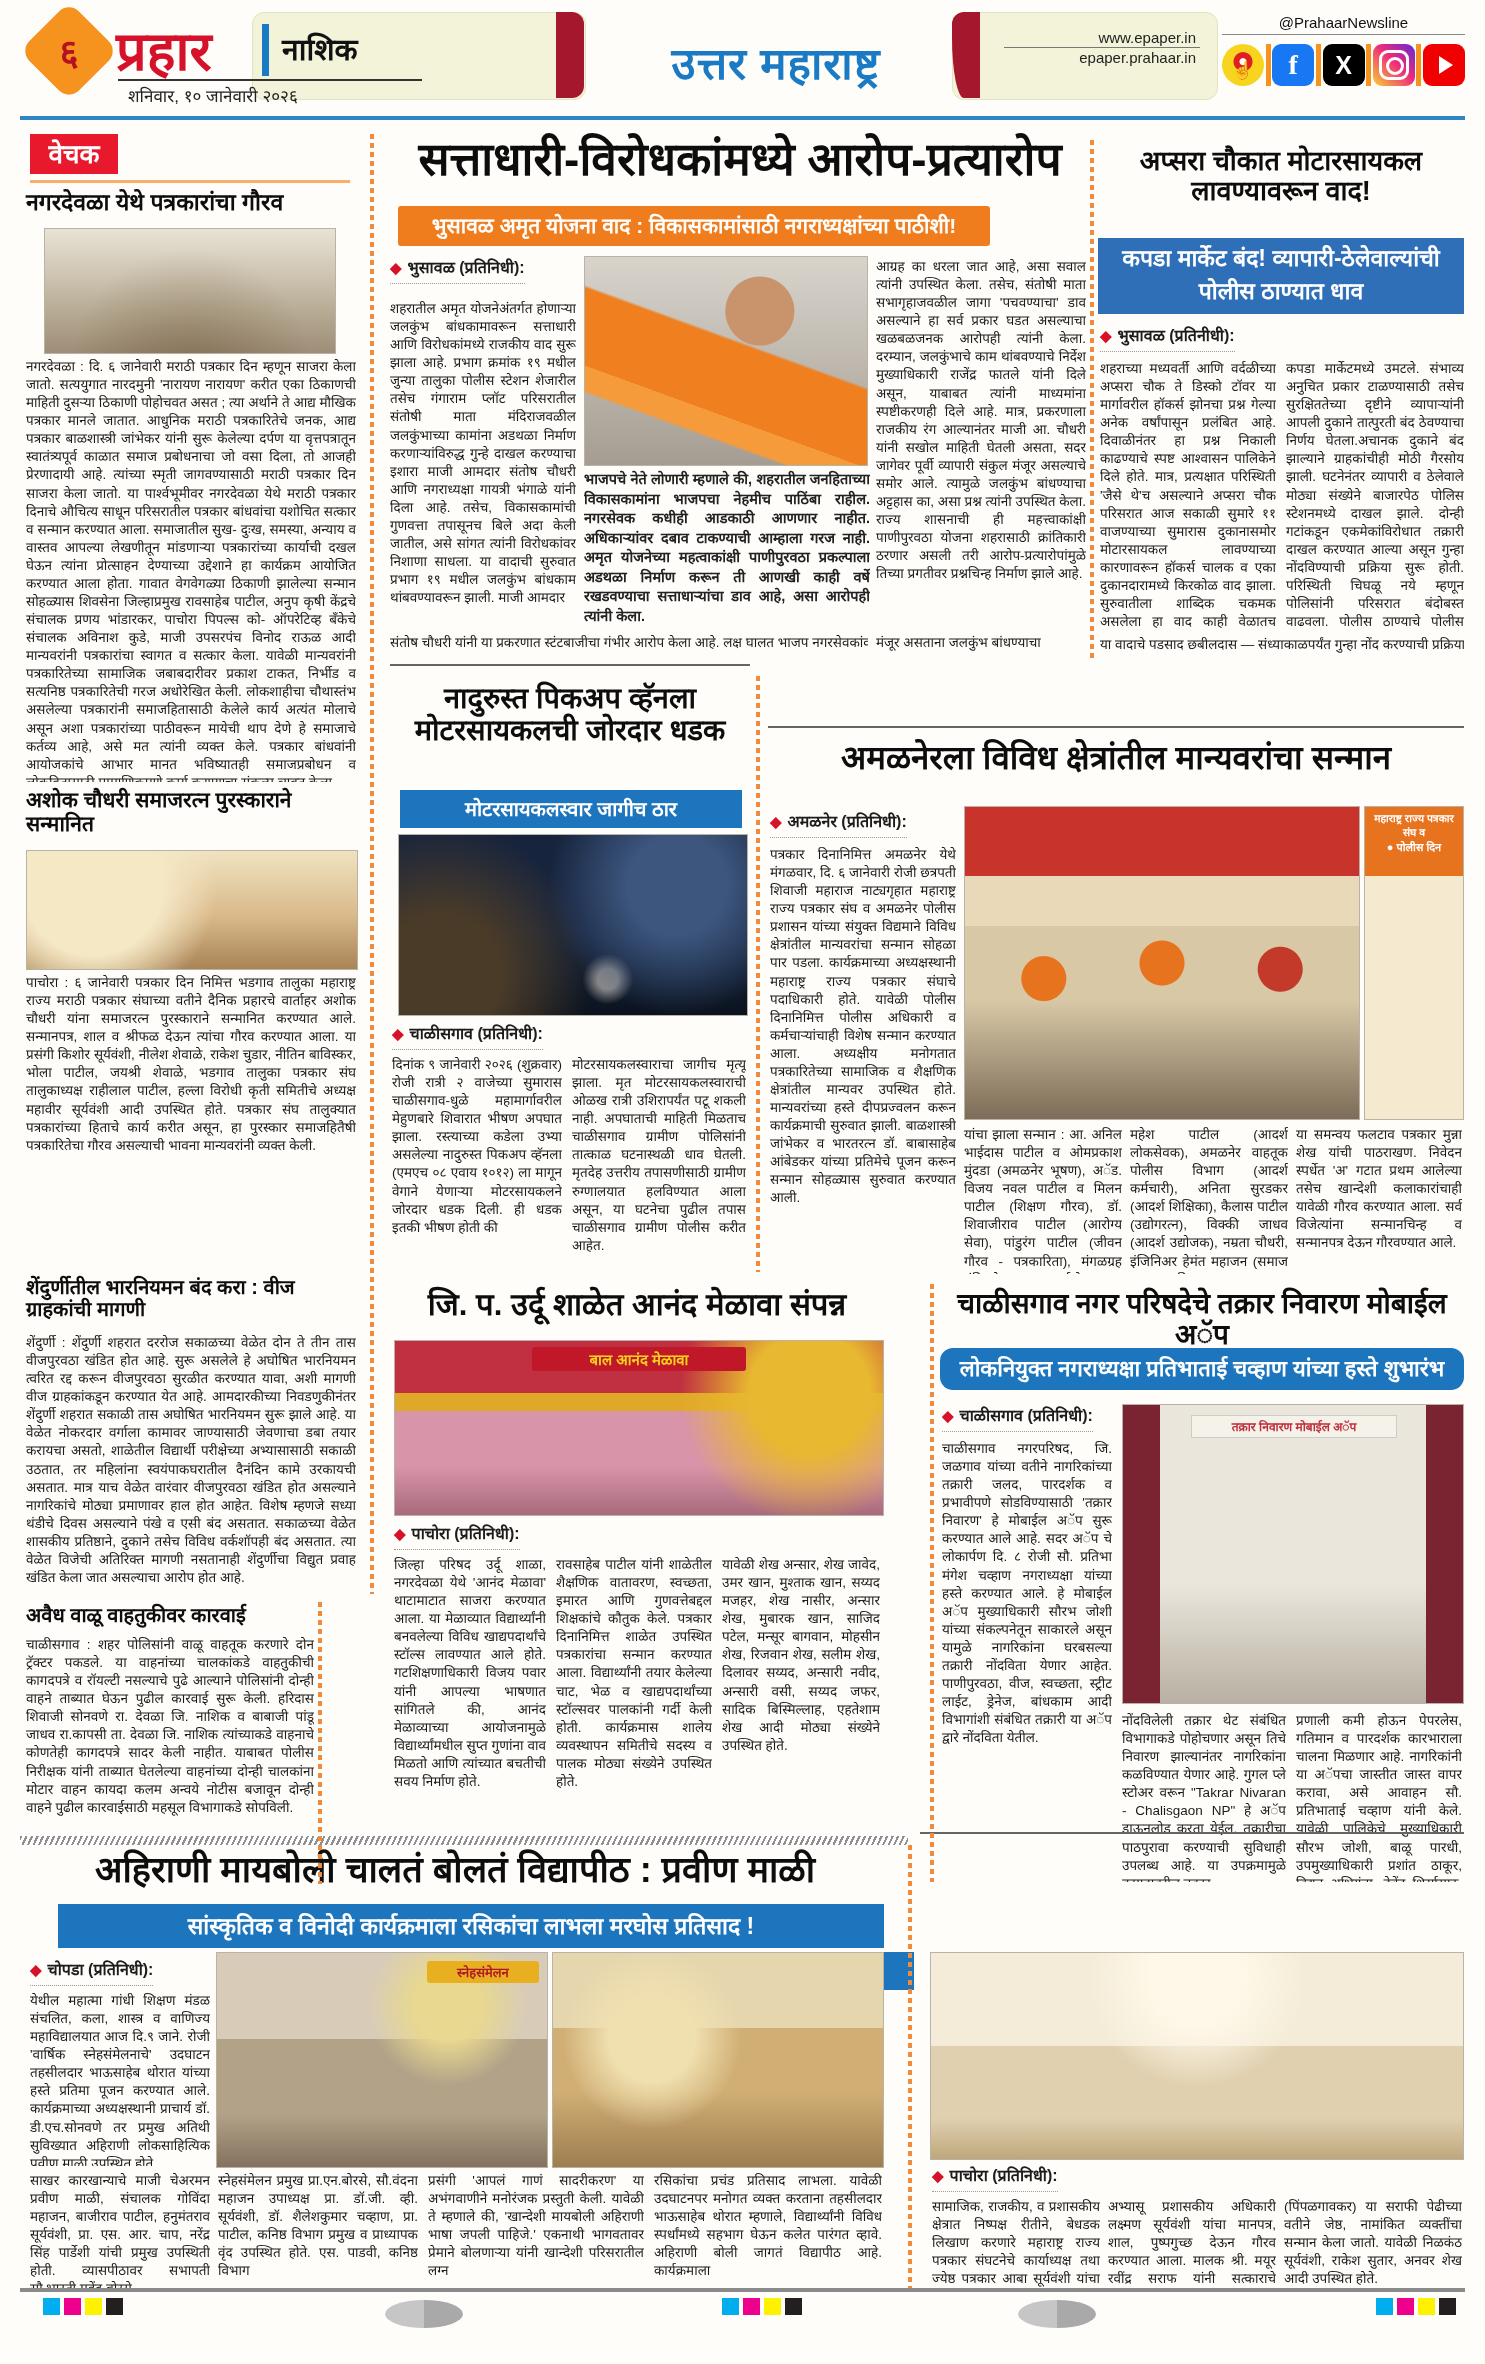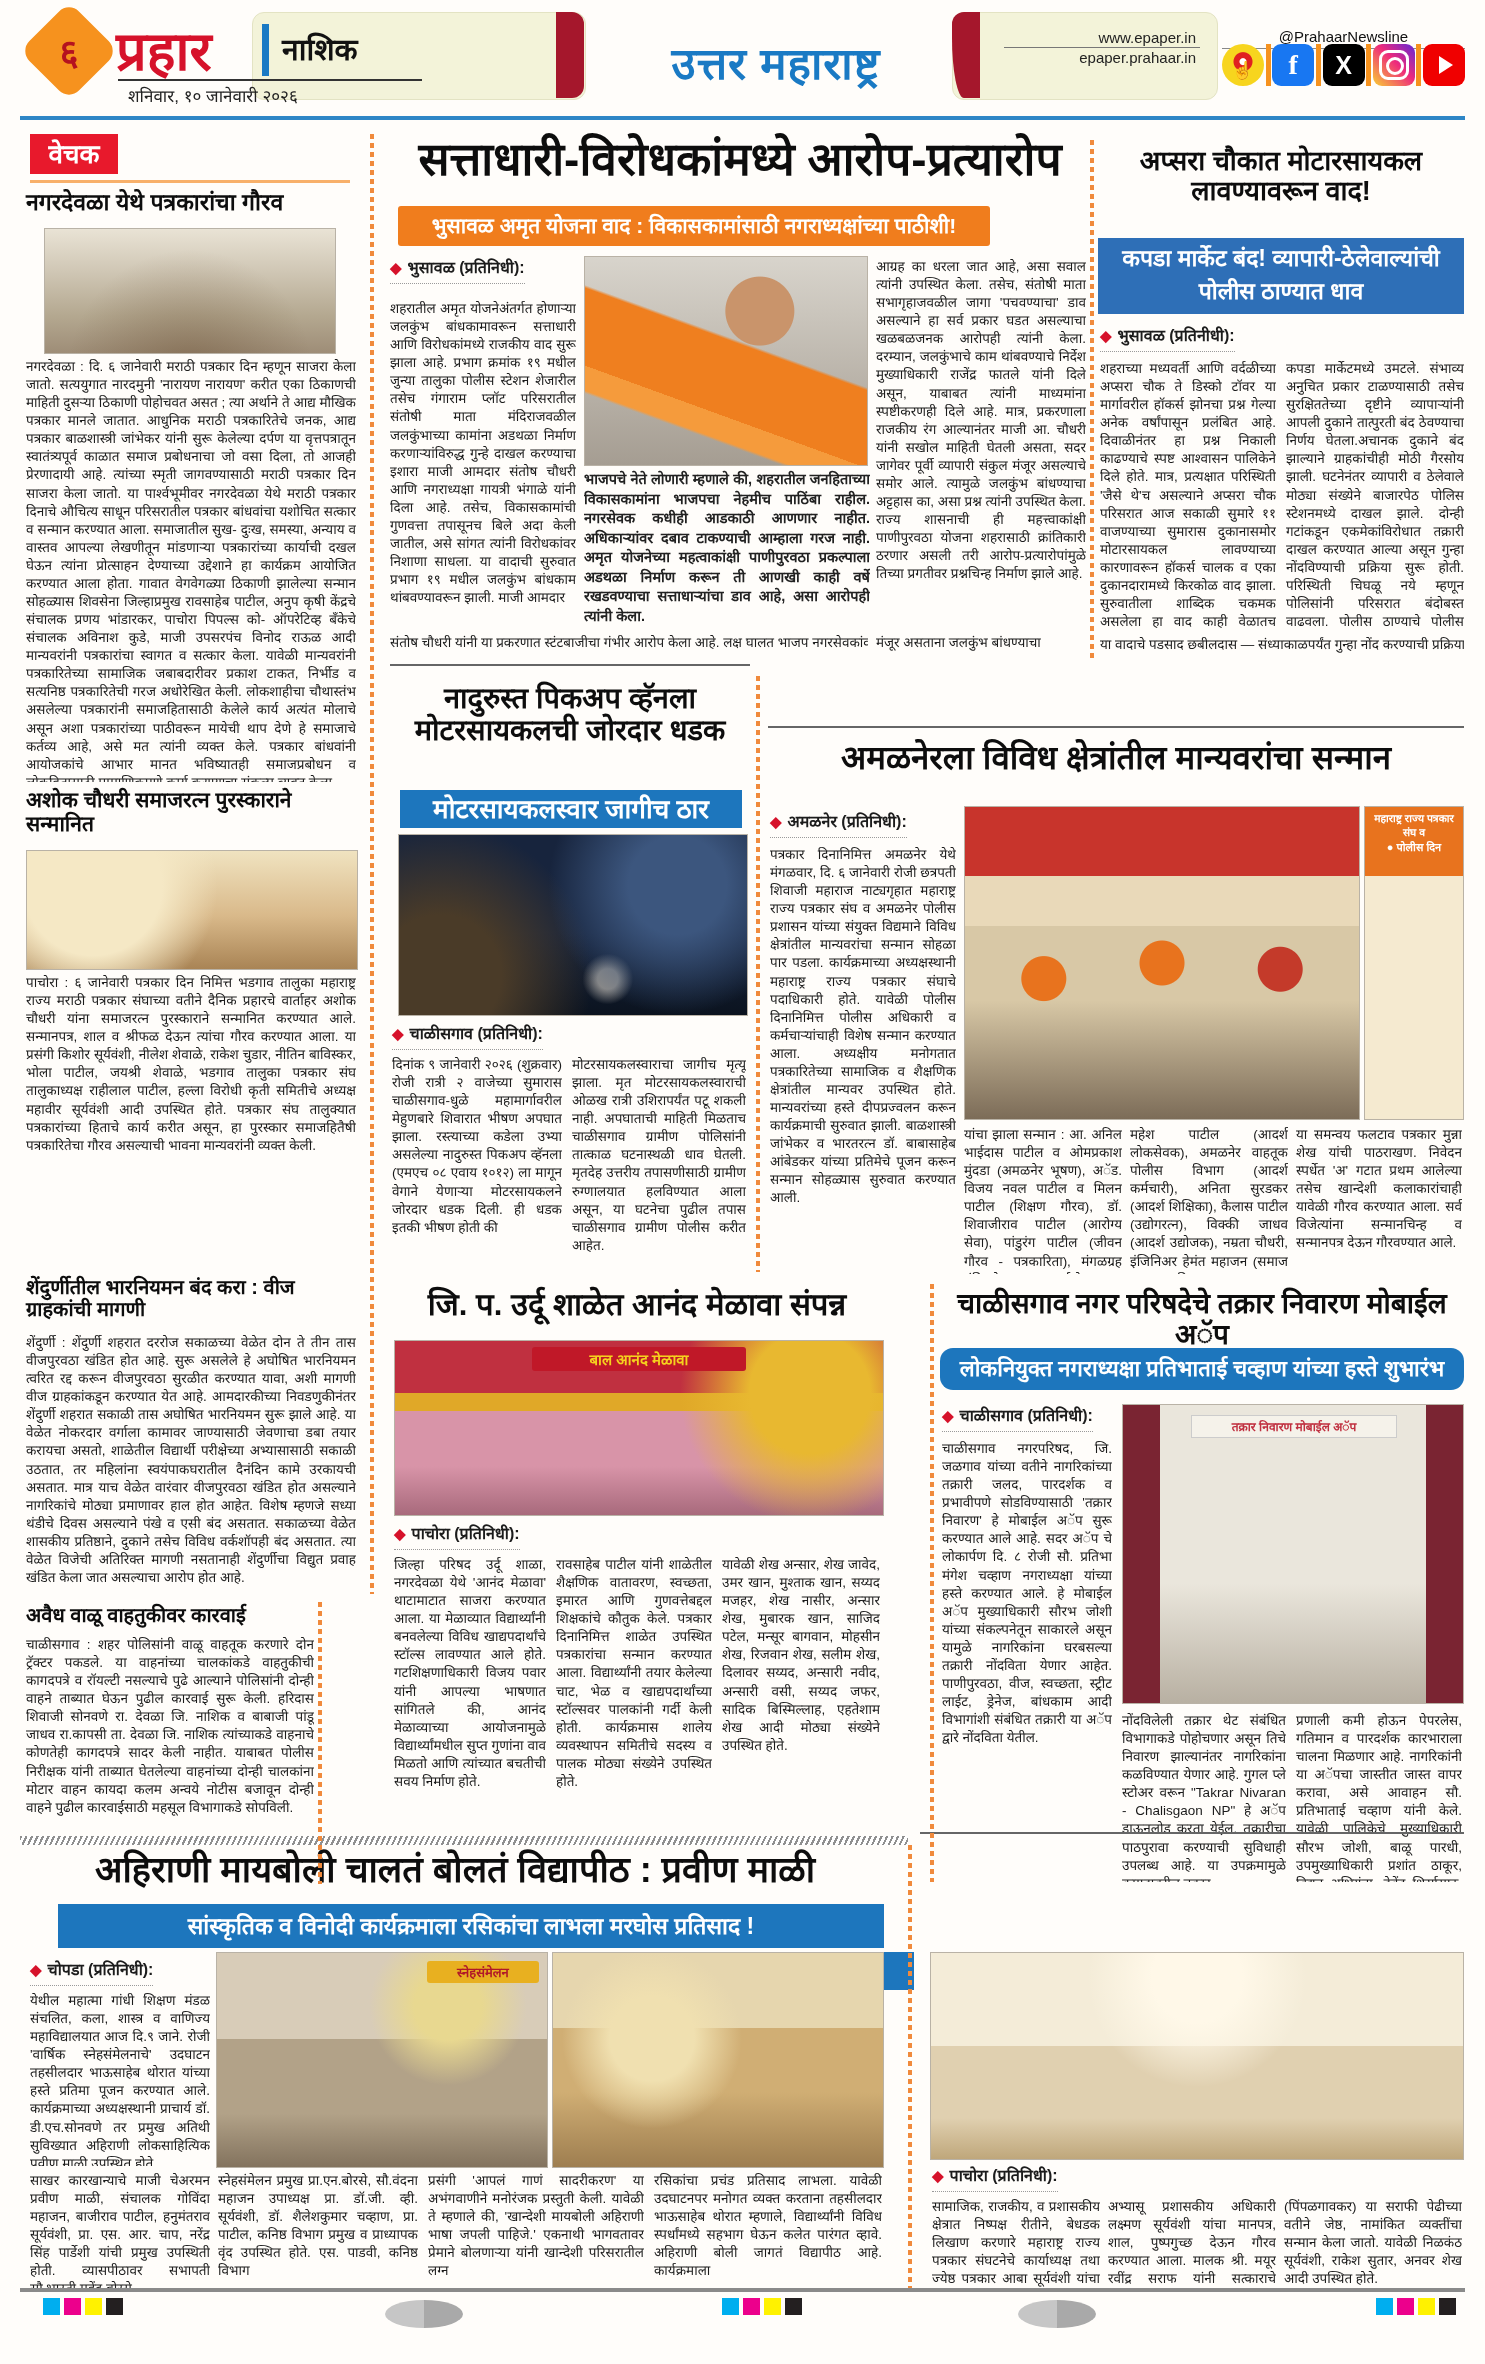--- a/index.html
+++ b/index.html
@@ -70,21 +70,21 @@
 
   <div class="abs center" style="left:600px;top:32px;width:352px;font-size:44px;font-weight:700;color:#1a7ac4;letter-spacing:1px;">उत्तर महाराष्ट्र</div>
 
   <div class="abs cream" style="left:952px;top:12px;width:264px;height:86px;"></div>
   <div class="abs ribbon" style="left:952px;top:12px;width:28px;height:86px;border-radius:12px 0 0 12px / 12px 0 0 70%;"></div>
   <div class="abs" style="left:1004px;top:28px;width:196px;z-index:2;">
     <div class="weblink">www.epaper.in</div>
     <div class="weblink" style="border-bottom:none;">epaper.prahaar.in</div>
   </div>
 
-  <div class="abs center" style="left:1222px;top:28px;width:243px;font-size:15px;color:#111;border-bottom:1px solid #888;padding-bottom:3px;">@PrahaarNewsline</div>
+  <div class="abs center" style="left:1222px;top:14px;width:243px;font-size:15px;color:#111;border-bottom:1px solid #888;padding-bottom:3px;">@PrahaarNewsline</div>
   <div class="abs" style="left:1222px;top:44px;width:243px;display:flex;align-items:center;justify-content:space-between;">
     <div class="icon ic-click">
         <span>☝</span>
       </div>
     <div class="icon-sep"></div>
     <div class="icon ic-fb">
         <span>f</span>
       </div>
     <div class="icon-sep"></div>
     <div class="icon ic-x">
@@ -132,21 +132,21 @@
   <div class="abs bar-blue" style="left:1098px;top:238px;width:366px;height:76px;font-size:23px;line-height:1.45;padding-top:4px;box-sizing:border-box;background:#2e6fb7;">कपडा मार्केट बंद! व्यापारी-ठेलेवाल्यांची पोलीस ठाण्यात धाव</div>
   <div class="abs byline" style="left:1100px;top:324px;">
     <span class="bd">◆</span><span>भुसावळ (प्रतिनीधी):</span>
   </div>
   <div class="abs body-txt" style="left:1100px;top:360px;width:176px;height:272px;">शहराच्या मध्यवर्ती आणि वर्दळीच्या अप्सरा चौक ते डिस्को टॉवर या मार्गावरील हॉकर्स झोनचा प्रश्न गेल्या अनेक वर्षांपासून प्रलंबित आहे. दिवाळीनंतर हा प्रश्न निकाली काढण्याचे स्पष्ट आश्वासन पालिकेने दिले होते. मात्र, प्रत्यक्षात परिस्थिती 'जैसे थे'च असल्याने अप्सरा चौक परिसरात आज सकाळी सुमारे ११ वाजण्याच्या सुमारास दुकानासमोर मोटारसायकल लावण्याच्या कारणावरून हॉकर्स चालक व एका दुकानदारामध्ये किरकोळ वाद झाला. सुरुवातीला शाब्दिक चकमक असलेला हा वाद काही वेळातच वाढत गेला.यामुळे परिसरात तणावाचे वातावरण निर्माण झाले.</div>
   <div class="abs body-txt" style="left:1286px;top:360px;width:178px;height:272px;">कपडा मार्केटमध्ये उमटले. संभाव्य अनुचित प्रकार टाळण्यासाठी तसेच सुरक्षिततेच्या दृष्टीने व्यापाऱ्यांनी आपली दुकाने तात्पुरती बंद ठेवण्याचा निर्णय घेतला.अचानक दुकाने बंद झाल्याने ग्राहकांचीही मोठी गैरसोय झाली. घटनेनंतर व्यापारी व ठेलेवाले मोठ्या संख्येने बाजारपेठ पोलिस स्टेशनमध्ये दाखल झाले. दोन्ही गटांकडून एकमेकांविरोधात तक्रारी दाखल करण्यात आल्या असून गुन्हा नोंदविण्याची प्रक्रिया सुरू होती. परिस्थिती चिघळू नये म्हणून पोलिसांनी परिसरात बंदोबस्त वाढवला. पोलीस ठाण्याचे पोलीस निरीक्षक राहुल वाघ बाहेरगावी गेल्याने दोन्ही गटां कडून</div>
   <div class="abs body-txt" style="left:1100px;top:636px;width:364px;height:26px;white-space:nowrap;">या वादाचे पडसाद छबीलदास — संध्याकाळपर्यंत गुन्हा नोंद करण्याची प्रक्रिया सुरू होती.</div>
 
   <div class="abs rule" style="left:390px;top:664px;width:360px;height:2px;"></div>
   <div class="abs hl center" style="left:392px;top:682px;width:356px;font-size:29px;">नादुरुस्त पिकअप व्हॅनला मोटरसायकलची जोरदार धडक</div>
-  <div class="abs bar-blue" style="left:400px;top:790px;width:342px;height:38px;font-size:26px;line-height:38px;">मोटरसायकलस्वार जागीच ठार</div>
+  <div class="abs bar-blue" style="left:400px;top:790px;width:342px;height:38px;font-size:20px;line-height:38px;">मोटरसायकलस्वार जागीच ठार</div>
   <div class="abs photo ph-accident" style="left:398px;top:834px;width:348px;height:180px;"></div>
   <div class="abs byline" style="left:392px;top:1022px;">
     <span class="bd">◆</span><span>चाळीसगाव (प्रतिनिधी):</span>
   </div>
   <div class="abs body-txt" style="left:392px;top:1056px;width:170px;height:216px;">दिनांक ९ जानेवारी २०२६ (शुक्रवार) रोजी रात्री २ वाजेच्या सुमारास चाळीसगाव-धुळे महामार्गावरील मेहुणबारे शिवारात भीषण अपघात झाला. रस्त्याच्या कडेला उभ्या असलेल्या नादुरुस्त पिकअप व्हॅनला (एमएच ०८ एवाय १०१२) ला मागून वेगाने येणाऱ्या मोटरसायकलने जोरदार धडक दिली. ही धडक इतकी भीषण होती की</div>
   <div class="abs body-txt" style="left:572px;top:1056px;width:174px;height:216px;">मोटरसायकलस्वाराचा जागीच मृत्यू झाला. मृत मोटरसायकलस्वाराची ओळख रात्री उशिरापर्यंत पटू शकली नाही. अपघाताची माहिती मिळताच चाळीसगाव ग्रामीण पोलिसांनी तात्काळ घटनास्थळी धाव घेतली. मृतदेह उत्तरीय तपासणीसाठी ग्रामीण रुग्णालयात हलविण्यात आला असून, या घटनेचा पुढील तपास चाळीसगाव ग्रामीण पोलीस करीत आहेत.</div>
 
   <div class="abs rule" style="left:768px;top:726px;width:696px;height:2px;"></div>
   <div class="abs hl center" style="left:768px;top:740px;width:696px;font-size:33px;">अमळनेरला विविध क्षेत्रांतील मान्यवरांचा सन्मान</div>
   <div class="abs byline" style="left:770px;top:810px;">

